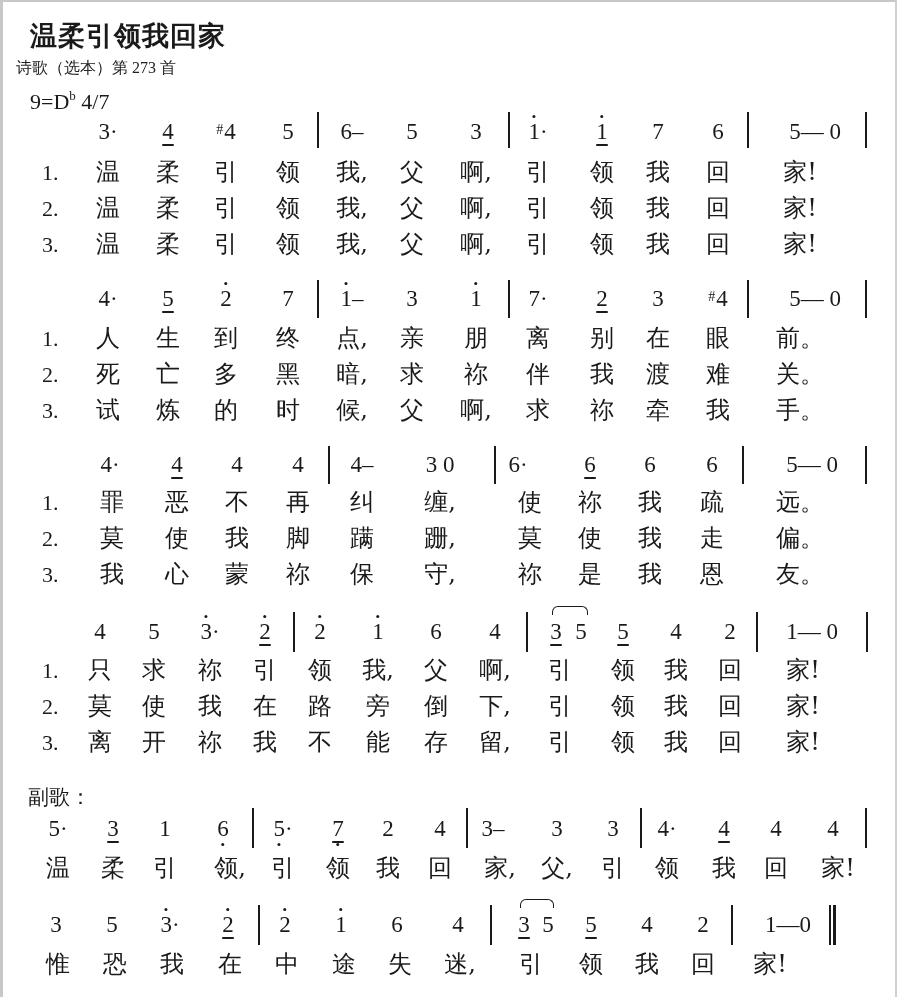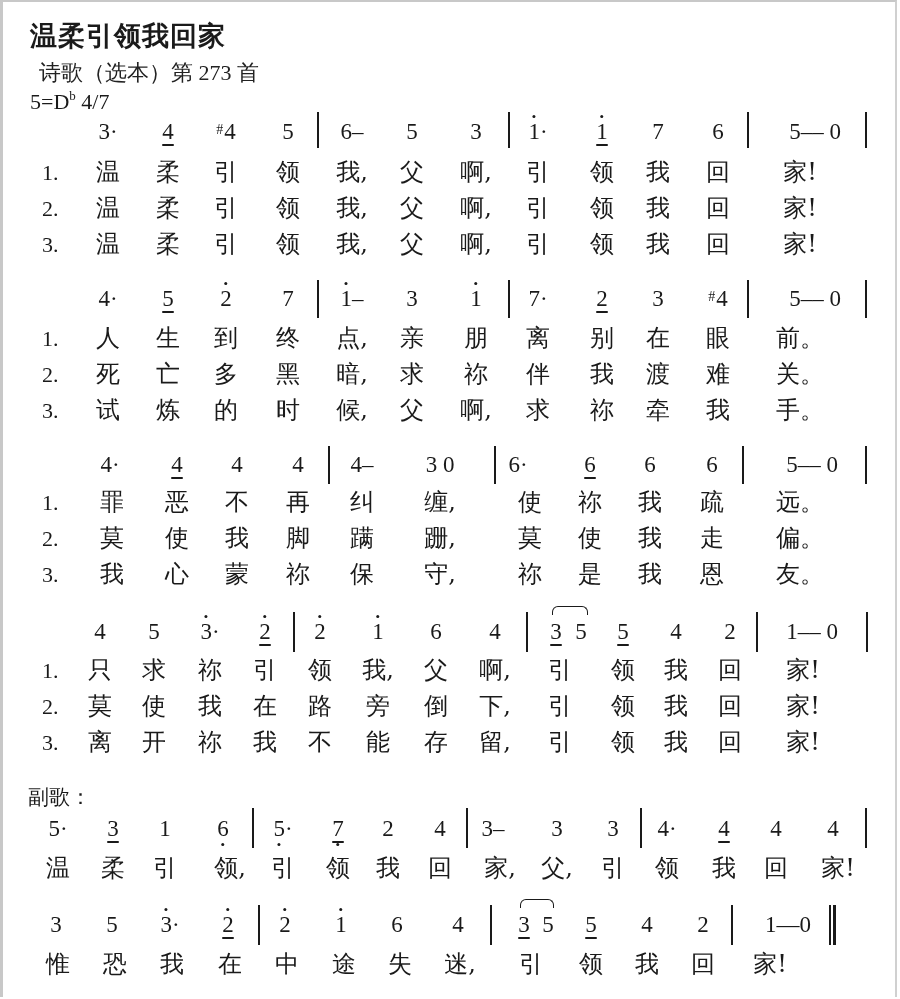--- a/index.html
+++ b/index.html
@@ -4,21 +4,21 @@
   <style>
     html, body { margin: 0; padding: 0; background: #ffffff; }
     body {
       width: 900px; height: 999px; position: relative; overflow: hidden;
       font-family: "Liberation Serif", "DejaVu Serif", serif; color: #1a1a1a;
     }
     .frame { position: absolute; left: 0; top: 0; width: 897px; height: 997px;
       border-left: 3px solid #c8c8c8; border-top: 2px solid #c8c8c8; border-right: 2px solid #d0d0d0; box-sizing: border-box; }
     .title { position: absolute; left: 30px; top: 18px; font-size: 27px; font-weight: bold;
       font-family: "DejaVu Sans", sans-serif; letter-spacing: 1px; }
-    .subtitle { position: absolute; left: 39px; top: 58px; font-size: 22px; color: #222; }
+    .subtitle { position: absolute; left: 16px; top: 58px; font-size: 16px; color: #222; }
     .key { position: absolute; left: 30px; top: 88px; font-size: 22px; }
     .key sup { font-size: 13px; vertical-align: 9px; }
     .refrain-label { position: absolute; left: 28px; top: 783px; font-size: 21px; }
     .note { position: absolute; font-size: 23px; line-height: 1; transform: translateX(-50%); white-space: nowrap; }
     .note .u { text-decoration: underline; text-underline-offset: 5px; text-decoration-thickness: 1.5px; }
     .note .hi { position: relative; display: inline-block; }
     .note .hi::before { content: ""; position: absolute; left: 50%; top: -5px; width: 3px; height: 3px;
       margin-left: -1.5px; background: #1a1a1a; border-radius: 50%; }
     .note .lo { position: relative; display: inline-block; }
     .note .lo::after { content: ""; position: absolute; left: 50%; bottom: -6px; width: 3px; height: 3px;
@@ -32,21 +32,21 @@
     .lyr { position: absolute; font-size: 24px; line-height: 1; transform: translateX(-50%); white-space: nowrap;
       font-family: "DejaVu Serif", serif; }
   </style>
 </head>
 <body>
 
 <div class="frame"></div>
 
 <div class="title">温柔引领我回家</div>
 <div class="subtitle">诗歌（选本）第 273 首</div>
-<div class="key"><span>5=D</span><sup>b</sup> <span>4/7</span></div>
+<div class="key"><span>9=D</span><sup>b</sup> <span>4/7</span></div>
 <div class="refrain-label">副歌：</div>
 
 <div id="score">
     <div class="note" style="left: 108px; top: 120px;"><span>3</span><span>·</span></div>
     <div class="note" style="left: 168px; top: 120px;"><span class="u">4</span></div>
     <div class="note" style="left: 226px; top: 120px;"><span class="sharp">#</span><span>4</span></div>
     <div class="note" style="left: 288px; top: 120px;"><span>5</span></div>
     <div class="note" style="left: 352px; top: 120px;"><span>6</span><span>–</span></div>
     <div class="note" style="left: 412px; top: 120px;"><span>5</span></div>
     <div class="note" style="left: 476px; top: 120px;"><span>3</span></div>

